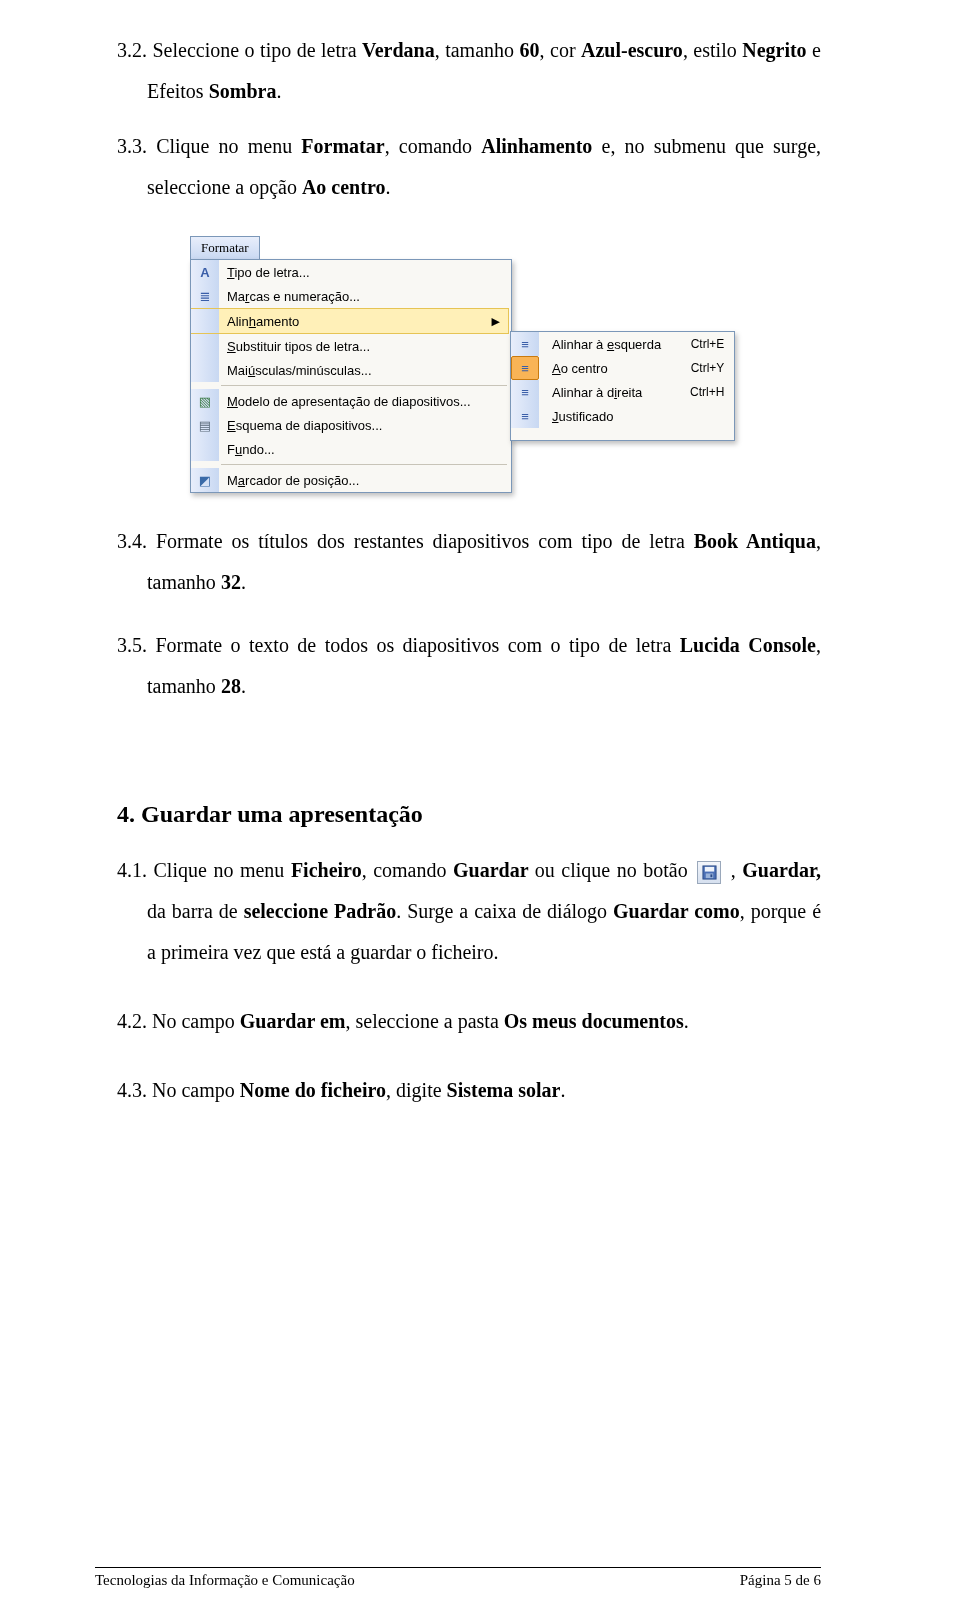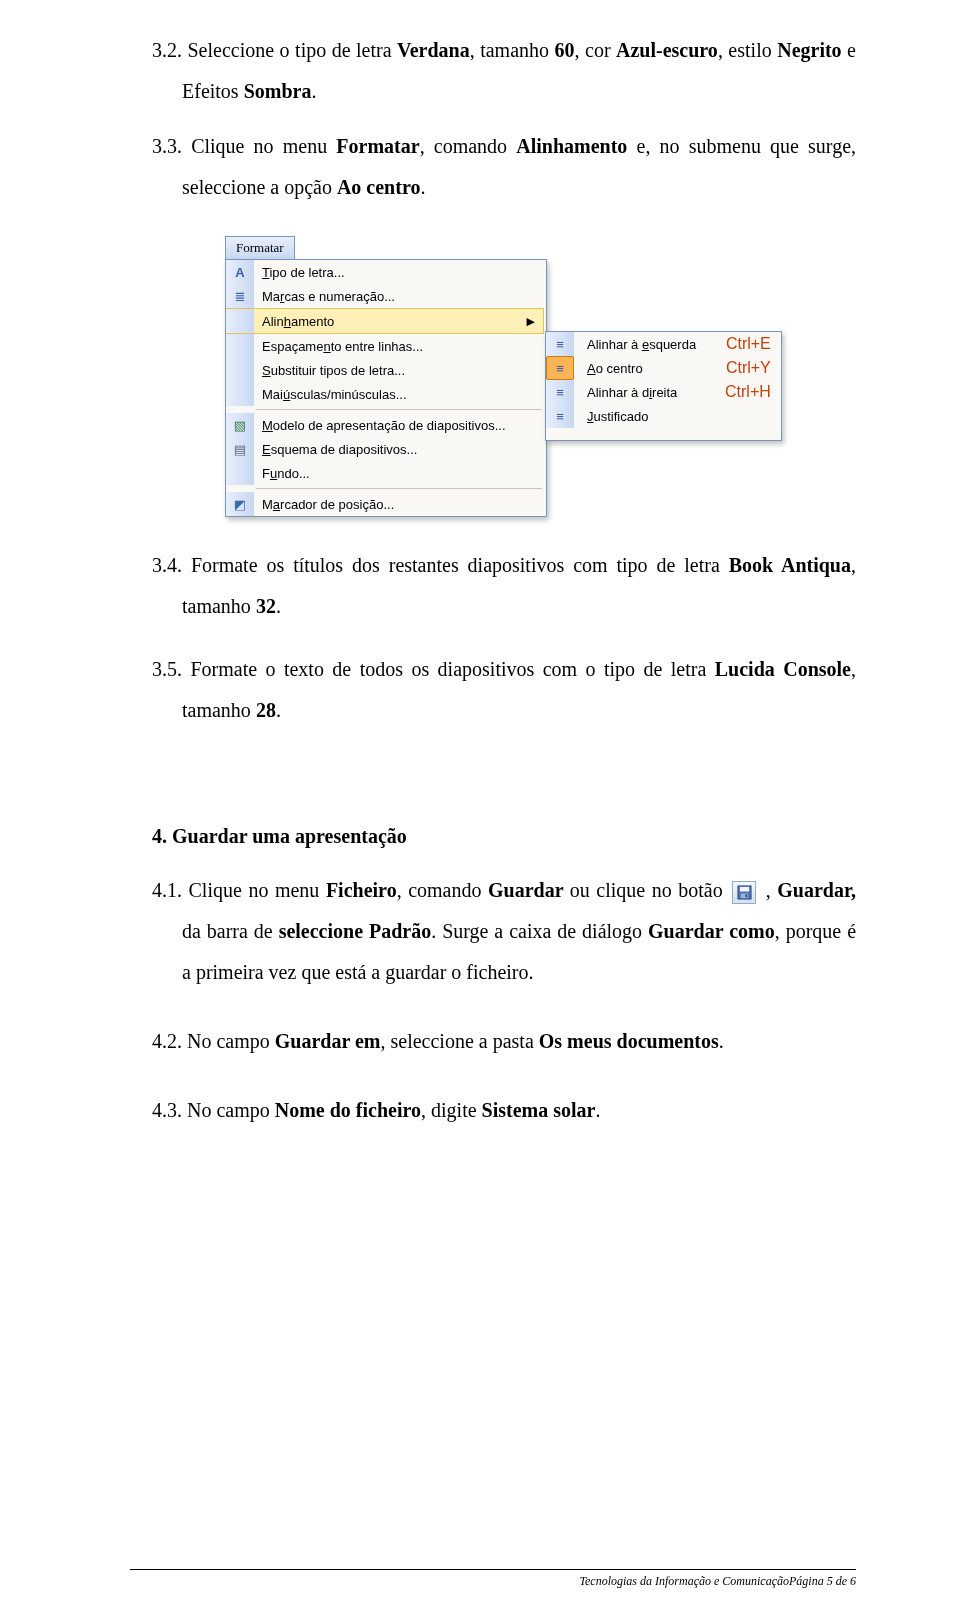--- a/index.html
+++ b/index.html
@@ -9,35 +9,34 @@
     font-family: "Times New Roman", Times, serif;
     color: #000;
     width: 960px;
   }
   .page {
     padding: 30px 95px 25px 95px;
     box-sizing: border-box;
     width: 916px;
     min-height: 1611px;
     position: relative;
-    margin-left: 35px;
   }
   .para {
     font-size: 20px;
     line-height: 2.05;
     text-align: justify;
     margin: 0 0 14px 0;
   }
   .para-indent {
     padding-left: 52px;
     text-indent: -30px;
   }
   .bold { font-weight: bold; }
   .heading {
-    font-size: 20px;
+    font-size: 24px;
     font-weight: bold;
     margin: 38px 0 22px 22px;
   }
   .screenshot-wrap {
     margin: 28px 0 28px 95px;
   }
   
   .menu-root {
     display: flex;
     font-family: Tahoma, Arial, sans-serif;
@@ -94,23 +93,23 @@
     height: 1px;
     background: #c8c4b8;
     margin: 3px 4px 3px 30px;
   }
   .submenu {
     margin-top: 72px;
     margin-left: -2px;
   }
   .submenu .menu-row .label { min-width: 120px; padding-left: 13px; }
   .submenu .shortcut {
-    color: #c2410c;
+    color: #000000;
     padding-right: 10px;
-    font-size: 16px;
+    font-size: 12px;
     white-space: nowrap;
   }
   .submenu .menu-row.sel .icon {
     background: #f9b456;
     border: 1px solid #c97a0e;
     border-radius: 2px;
     box-sizing: border-box;
   }
   .underline-key { text-decoration: underline; }
   .save-icon {
@@ -130,24 +129,23 @@
     bottom: 22px;
     left: 95px;
     right: 95px;
   }
   .footer-line {
     border-top: 1.5px solid #000;
     margin-bottom: 4px;
   }
   .footer-row {
     display: flex;
-    justify-content: flex-end;
-    font-size: 12px;
+    justify-content: space-between;
+    font-size: 15px;
     font-family: "Times New Roman", Times, serif;
-    font-style: italic;
   }
   .spacer-large { height: 42px; }
 </style>
 </head>
 <body>
 
 <div class="page">
 
   <p class="para para-indent">
     <span>3.2. Seleccione o tipo de letra </span><span class="bold">Verdana</span><span>, tamanho </span><span class="bold">60</span><span>, cor </span><span class="bold">Azul-escuro</span><span>, estilo </span><span class="bold">Negrito</span><span> e Efeitos </span><span class="bold">Sombra</span><span>.</span>
@@ -171,24 +169,20 @@
           <span class="label"><span class="underline-key">T</span><span>ipo de letra...</span></span>
         </div>
         <div class="menu-row">
           <span class="icon" style="color:#3a5ea8;">≣</span>
           <span class="label"><span>Ma</span><span class="underline-key">r</span><span>cas e numeração...</span></span>
         </div>
         <div class="menu-row highlight">
           <span class="icon"></span>
           <span class="label"><span>Alin</span><span class="underline-key">h</span><span>amento</span></span>
           <span class="arrow">▶</span>
-        </div>
-        <div class="menu-row">
-          <span class="icon"></span>
-          <span class="label"><span>Espaçame</span><span class="underline-key">n</span><span>to entre linhas...</span></span>
         </div>
         <div class="menu-row">
           <span class="icon"></span>
           <span class="label"><span class="underline-key">S</span><span>ubstituir tipos de letra...</span></span>
         </div>
         <div class="menu-row">
           <span class="icon"></span>
           <span class="label"><span>Mai</span><span class="underline-key">ú</span><span>sculas/minúsculas...</span></span>
         </div>
         <div class="menu-sep"></div>

